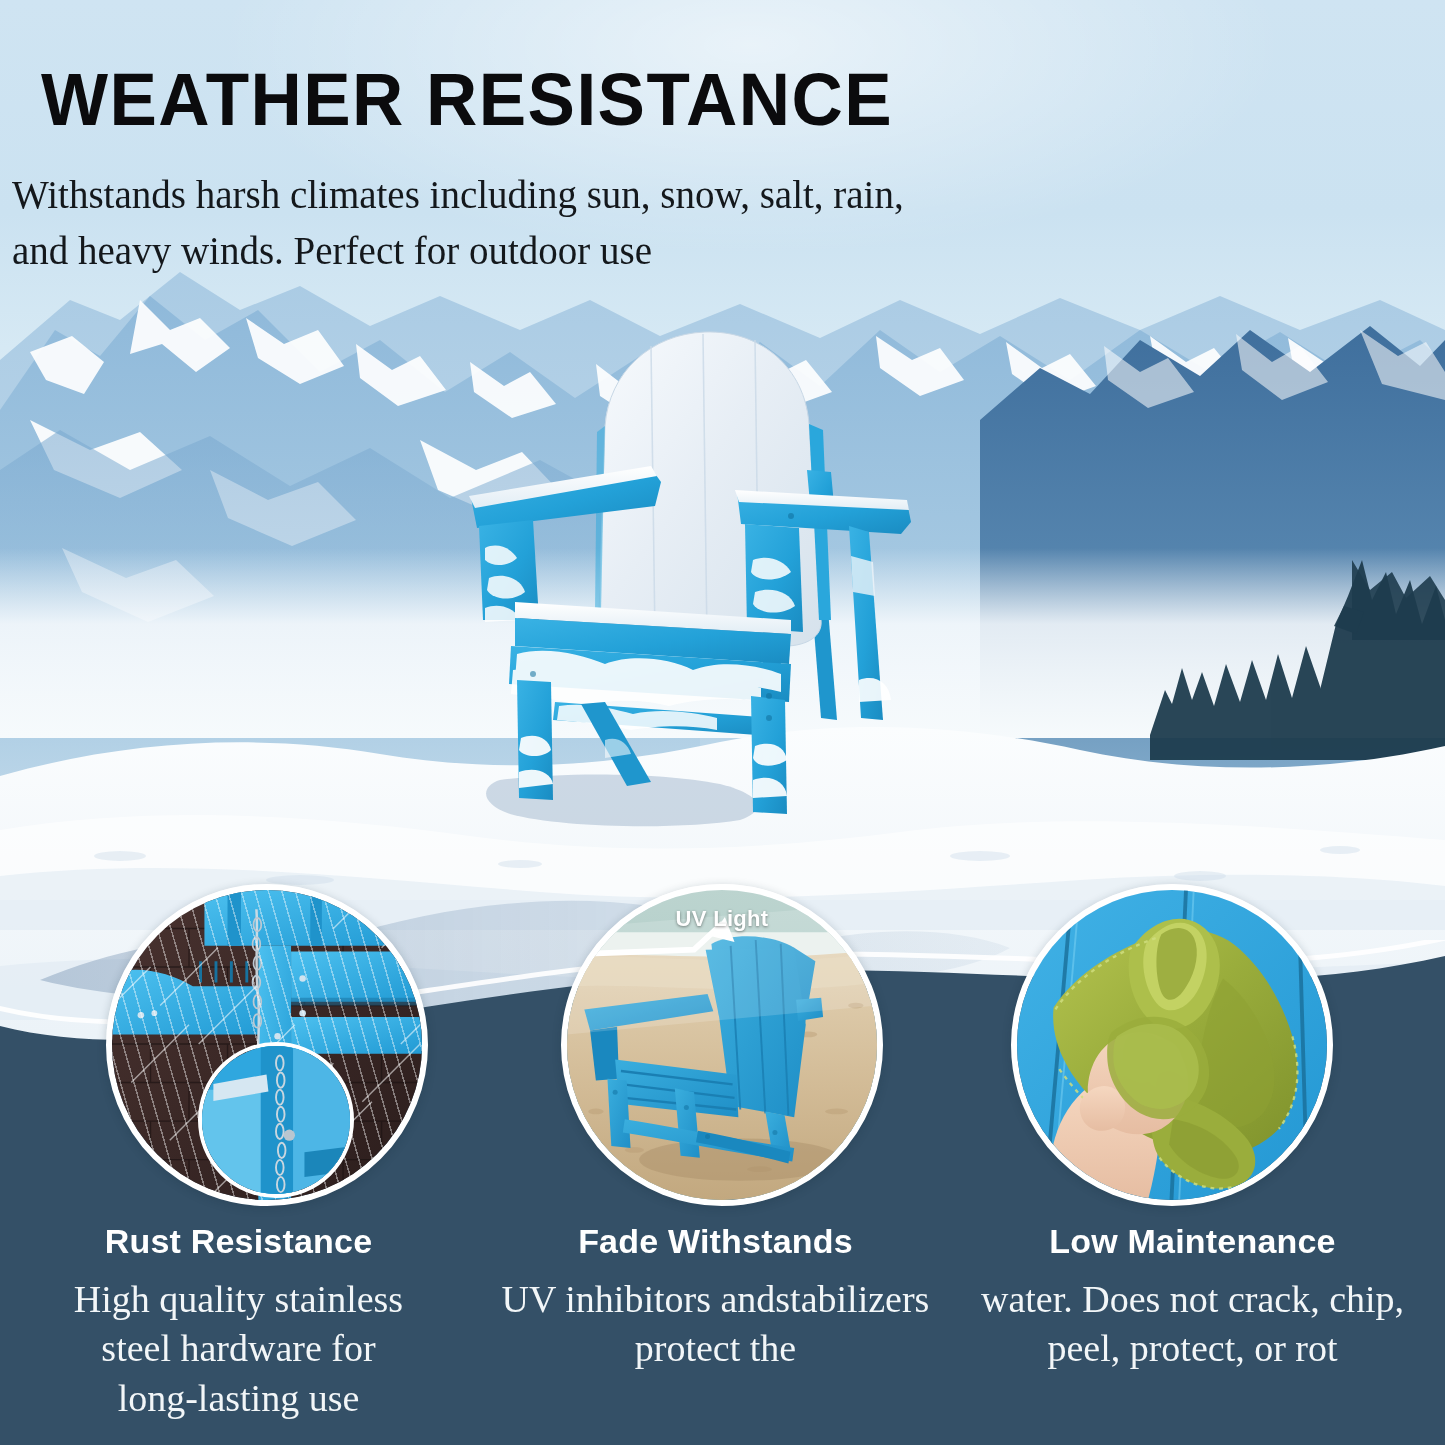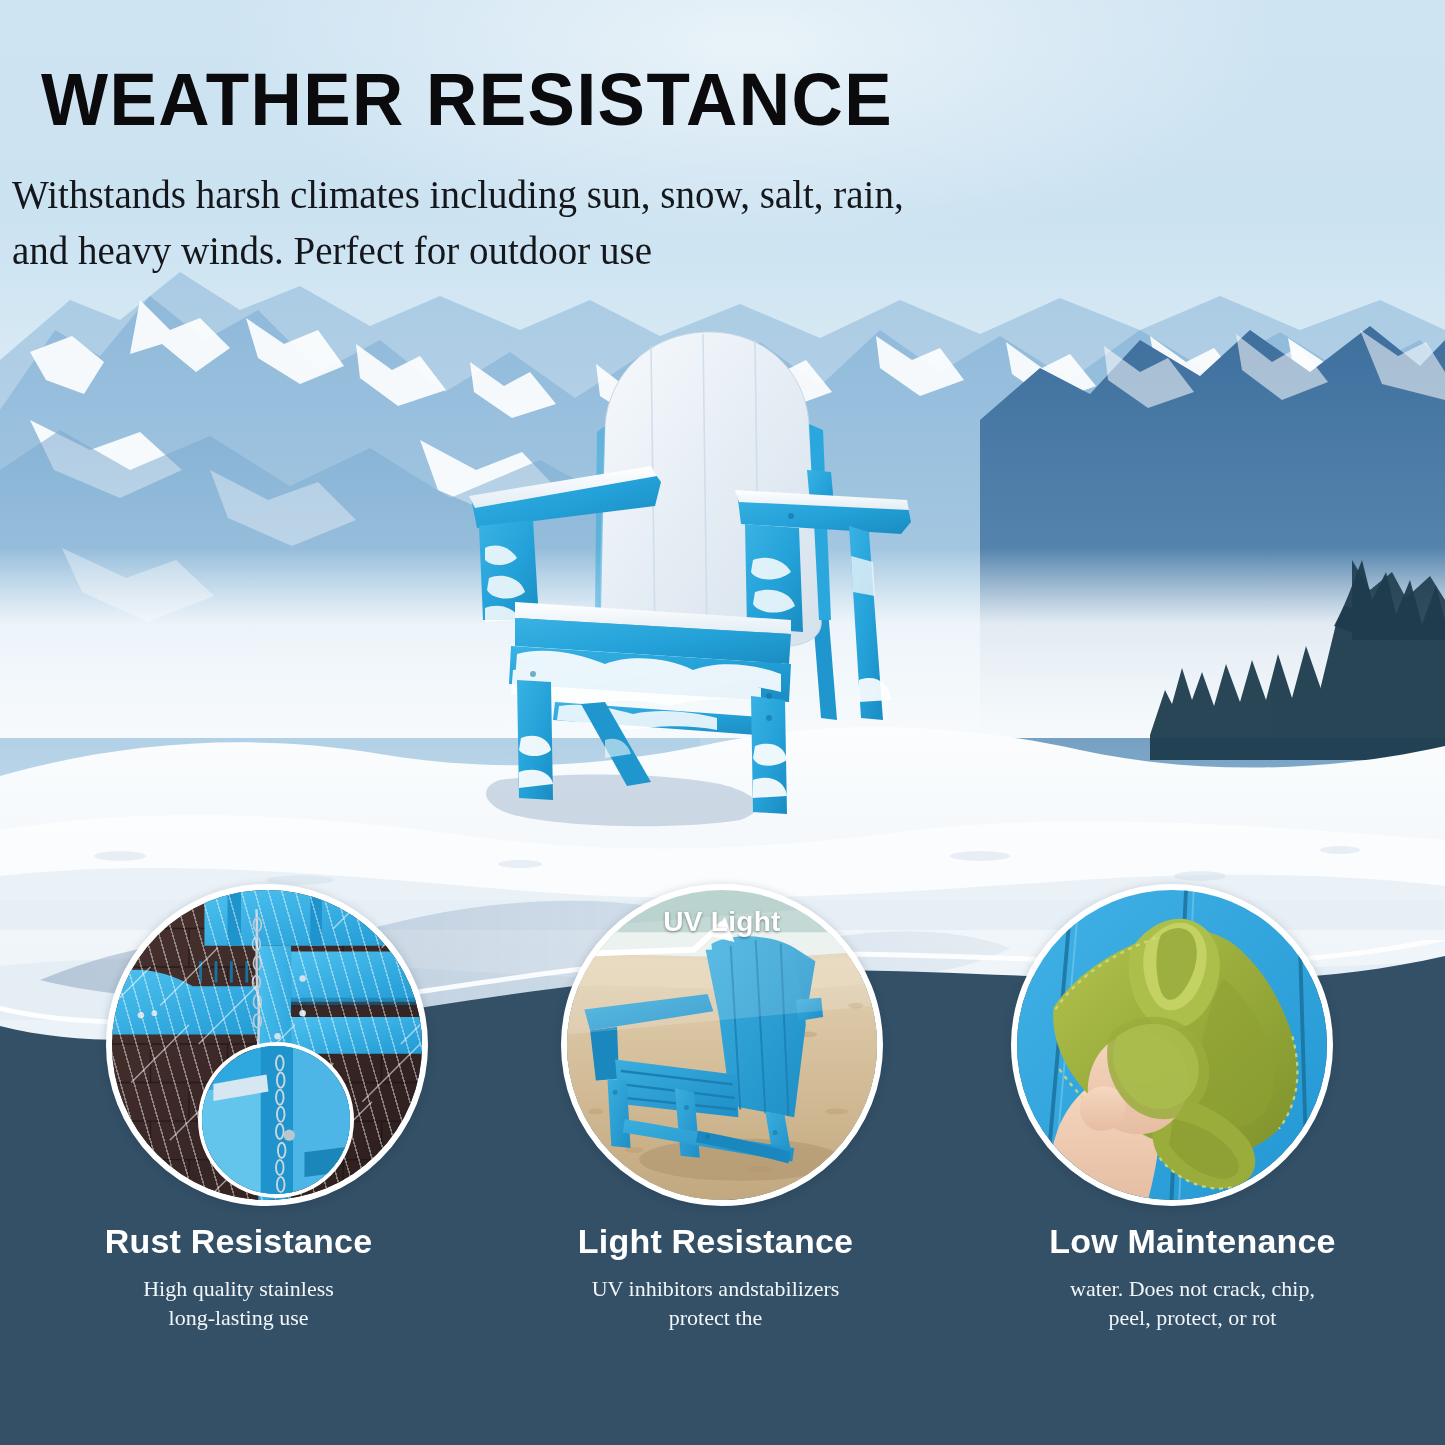--- a/index.html
+++ b/index.html
@@ -86,40 +86,40 @@
     overflow:hidden;
   }
 
   
   .uvlabel {
     position:absolute; top:16px; left:0; width:100%;
     text-align:center;
     color:#ffffff;
     font-family:"Liberation Sans", sans-serif;
     font-weight:bold;
-    font-size:28px;
+    font-size:22px;
     letter-spacing:.3px;
     text-shadow:0 1px 3px rgba(0,0,0,.45);
     z-index:6;
   }
 
   
   .features { position:absolute; left:0; top:1222px; width:1431px; z-index:25; display:flex; }
   .feat { width:481.6px; text-align:center; padding:0 18px; }
   .feat h3 {
     font-family:"Liberation Sans", sans-serif;
     font-weight:bold;
     font-size:34px;
     color:#ffffff;
     letter-spacing:.2px;
     margin-bottom:14px;
   }
   .feat p {
     font-family:"Liberation Serif", serif;
-    font-size:22px;
+    font-size:38px;
     line-height:1.30;
     color:#f2f6f8;
   }
   .feat p .l { display:block; }
 </style>
 </head>
 <body>
 
 <div id="stage">
 
@@ -614,26 +614,27 @@
       </svg>
     </div>
   </div>
 
   <div class="features">
 
     <div class="feat">
       <h3>Rust Resistance</h3>
       <p>
         <span class="l">High quality stainless</span>
+        <span class="l">steel hardware for</span>
         <span class="l">long-lasting use</span>
       </p>
     </div>
 
     <div class="feat">
-      <h3>Light Resistance</h3>
+      <h3>Fade Withstands</h3>
       <p>
         <span class="l">UV inhibitors andstabilizers</span>
         <span class="l">protect the</span>
       </p>
     </div>
 
     <div class="feat">
       <h3>Low Maintenance</h3>
       <p>
         <span class="l">water. Does not crack, chip,</span>

